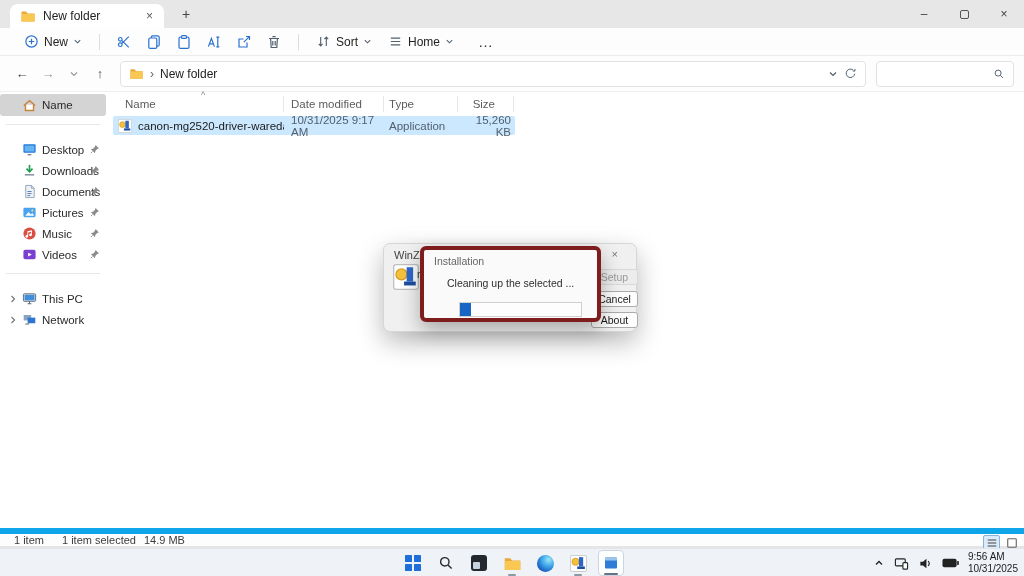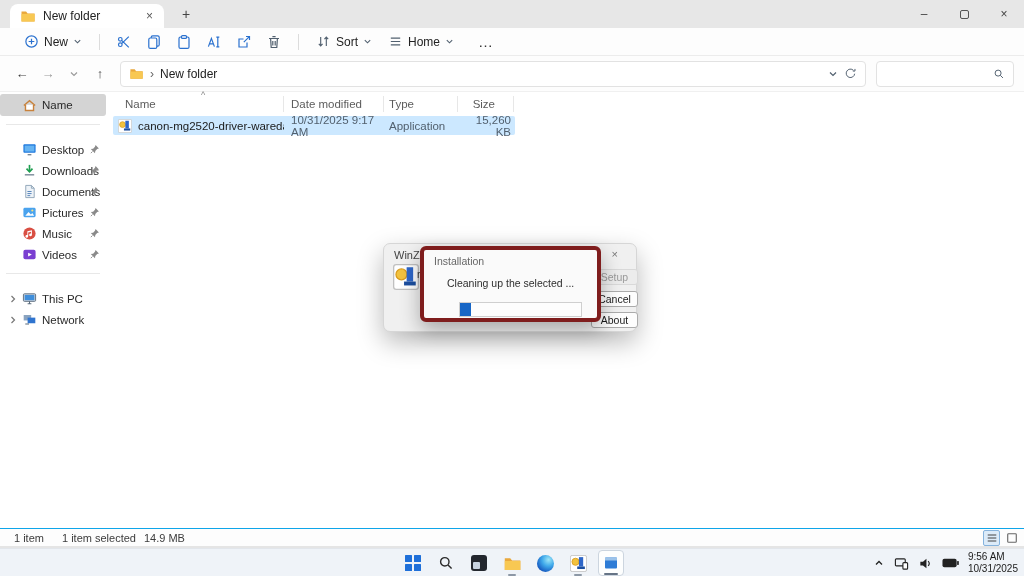--- a/index.html
+++ b/index.html
@@ -75,21 +75,21 @@
   .filerow { display:flex; align-items:center; height:19px; width:402px; margin:2px 0 0 7px;
     background:var(--selection,#cce8ff); border-radius:2px; font-size:11.5px; }
   .fr-name { width:171px; display:flex; align-items:center; gap:6px; padding-left:5px;
     color:#1b1b1b; white-space:nowrap; overflow:hidden; }
   .fr-date { width:100px; padding-left:7px; color:#52606e; }
   .fr-type { width:74px; padding-left:5px; color:#52606e; }
   .fr-size { width:56px; text-align:right; padding-right:3px; color:#52606e; }
 
   
   .statusbar { position:absolute; left:0; top:528px; width:1024px; height:18px; background:#fdfdfd;
-    border-top:1px solid #0ea5e9; display:flex; align-items:center; font-size:11px; color:#3c3c3c; }
+    border-top:6px solid #0ea5e9; display:flex; align-items:center; font-size:11px; color:#3c3c3c; }
   .st-count { margin-left:14px; }
   .st-sel { margin-left:18px; }
   .st-size { margin-left:8px; }
   .st-right { position:absolute; right:4px; top:0; height:18px; display:flex; align-items:center; gap:3px; }
   .stv { width:17px; height:16px; display:flex; align-items:center; justify-content:center; border-radius:2px; }
   .stv.active { background:#dcebf9; border:1px solid #86b3dd; }
 
   
   .dlg-bg { position:absolute; left:383px; top:243px; width:254px; height:89px; background:#f0f0f0;
     border:1px solid #d6d6d6; border-radius:7px; box-shadow:0 10px 26px rgba(0,0,0,.28); }

